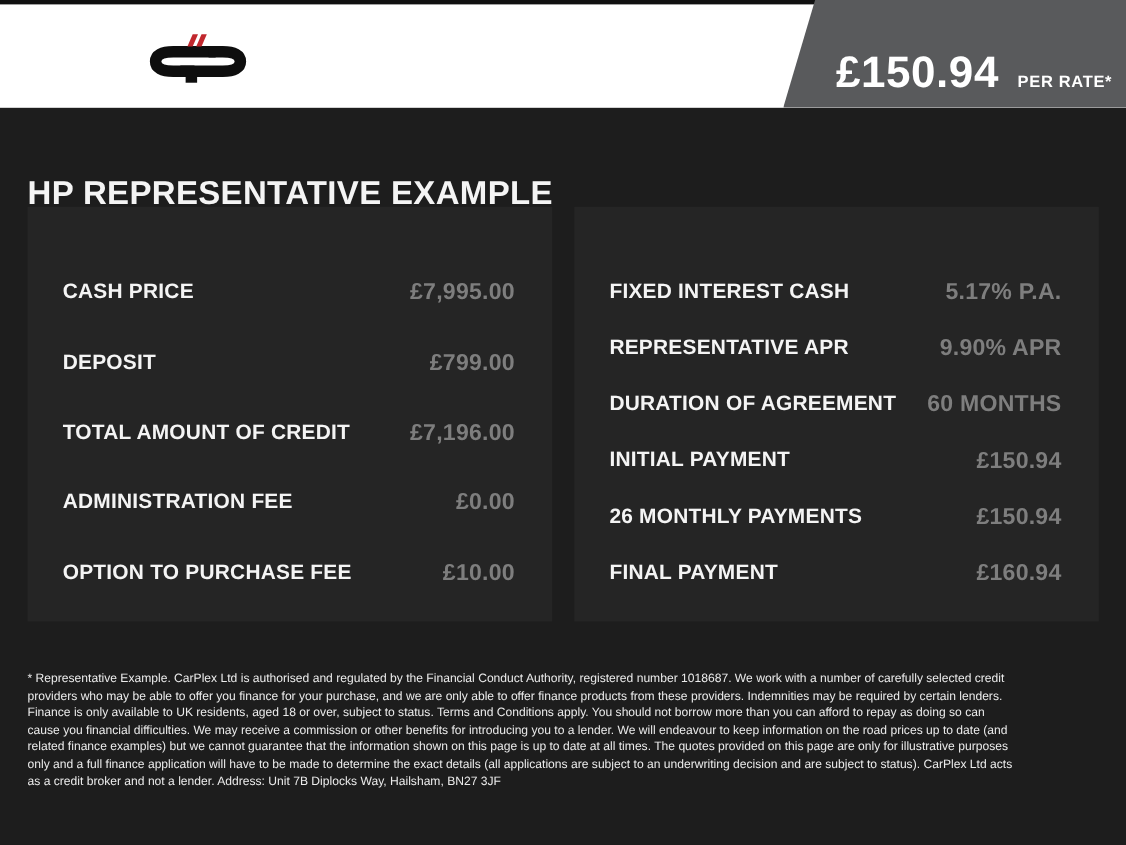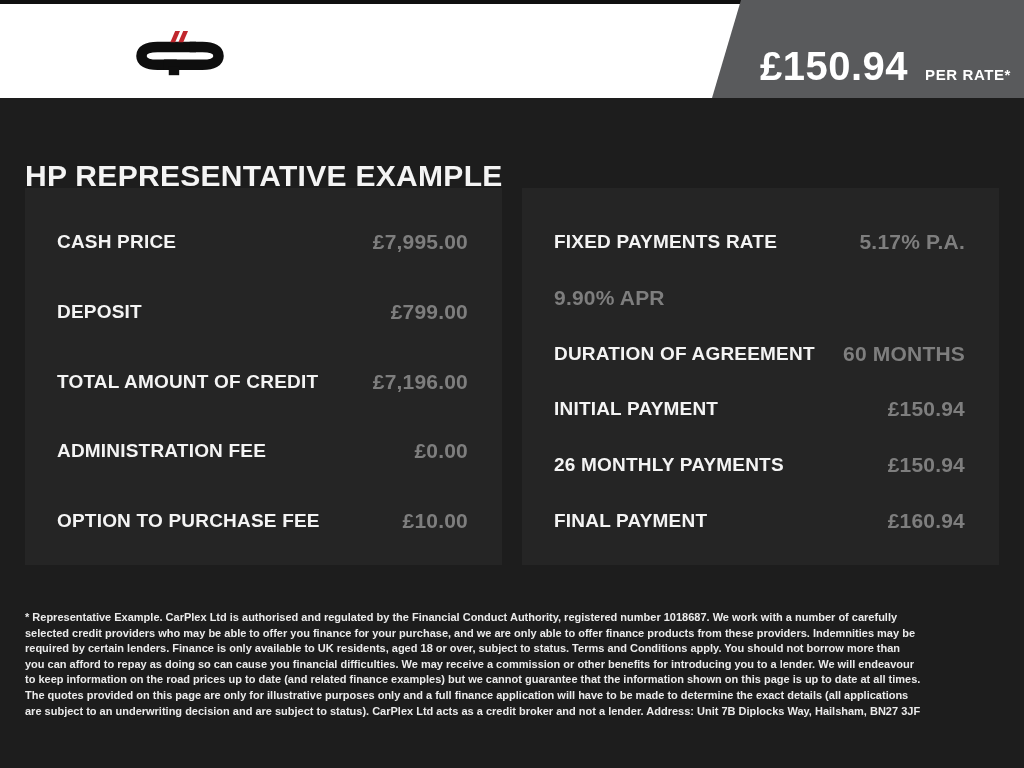--- a/index.html
+++ b/index.html
@@ -60,38 +60,38 @@
     position:absolute;top:188px;left:25px;width:974px;height:377px;
     display:flex;gap:20px;
   }
   .panel{
     flex:1;
     background:var(--panel-bg);
     display:flex;flex-direction:column;justify-content:space-between;
     padding:42px 34px 32px 32px;
   }
   .row{
-    display:flex;justify-content:space-between;align-items:center;
+    display:flex;justify-content:space-between;align-items:center;margin-top:24px;
   }
   .lbl{
     color:var(--label-text);
     font-size:19px;font-weight:700;letter-spacing:0.2px;
     white-space:nowrap;
   }
   .val{
     color:var(--value-text);
     font-size:21px;font-weight:700;letter-spacing:0.2px;
     white-space:nowrap;text-align:left;
   }
 
   
   .disclaimer{
     position:absolute;top:610px;left:25px;width:897px;
     color:var(--disclaimer-text);
-    font-size:11px;font-weight:700;line-height:15.6px;
+    font-size:11px;font-weight:400;line-height:15.6px;
     letter-spacing:0px;
   }
 </style>
 </head>
 <body>
 
 <div class="header">
   <div class="top-strip"></div>
 
   <svg class="logo" viewBox="0 0 124 66" xmlns="http://www.w3.org/2000/svg" aria-hidden="false">
@@ -136,24 +136,25 @@
       <span class="val">£0.00</span>
     </div>
     <div class="row">
       <span class="lbl">OPTION TO PURCHASE FEE</span>
       <span class="val">£10.00</span>
     </div>
   </div>
 
   <div class="panel">
     <div class="row">
-      <span class="lbl">FIXED PAYMENTS RATE</span>
+      <span class="lbl">FIXED INTEREST CASH</span>
       <span class="val">5.17% P.A.</span>
     </div>
     <div class="row">
+      <span class="lbl">REPRESENTATIVE APR</span>
       <span class="val">9.90% APR</span>
     </div>
     <div class="row">
       <span class="lbl">DURATION OF AGREEMENT</span>
       <span class="val">60 MONTHS</span>
     </div>
     <div class="row">
       <span class="lbl">INITIAL PAYMENT</span>
       <span class="val">£150.94</span>
     </div>

